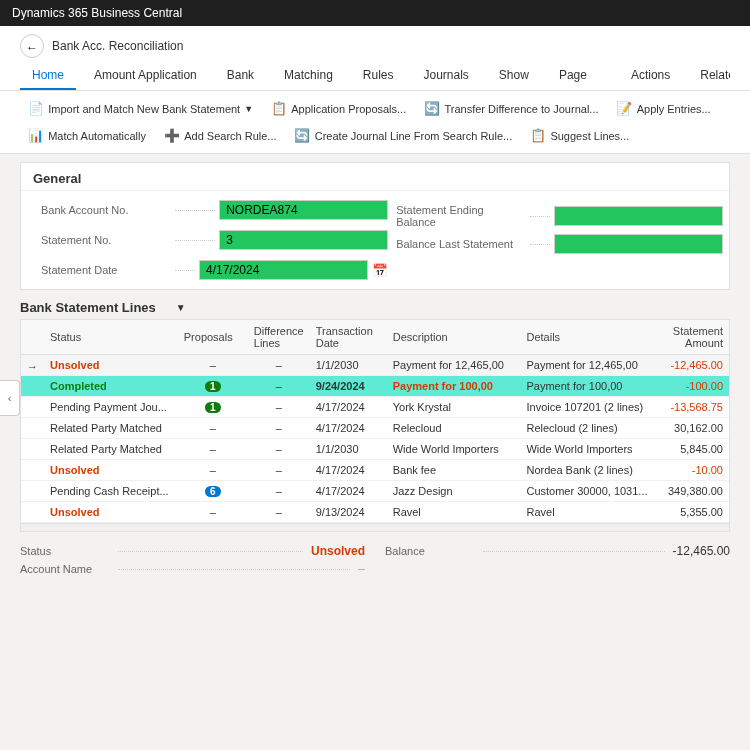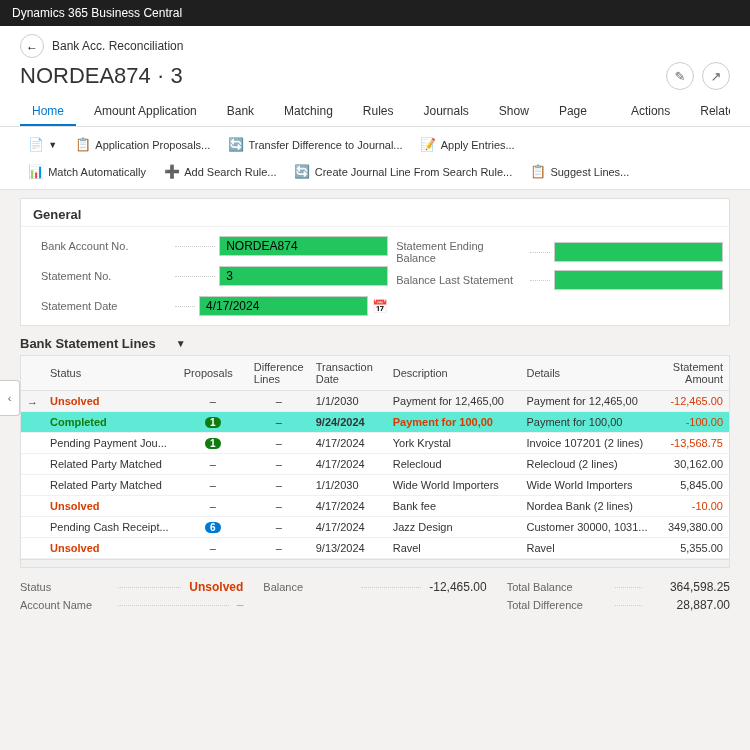--- a/index.html
+++ b/index.html
@@ -78,31 +78,20 @@
     <span>Dynamics 365 Business Central</span>
   </div>
 
   <div class="page-header" style="position:relative;">
     <div class="back-nav">
       <div class="back-btn">
         <span>←</span>
       </div>
       <span class="breadcrumb-text">Bank Acc. Reconciliation</span>
     </div>
-    <div style="display:flex; align-items:center; justify-content:space-between;">
-      <h1 class="page-title">NORDEA874 · 3</h1>
-      <div style="display:flex; gap:8px; margin-bottom:8px;">
-        <div class="icon-btn">
-          <span>✎</span>
-        </div>
-        <div class="icon-btn">
-          <span>↗</span>
-        </div>
-      </div>
-    </div>
 
     <div class="nav-tabs">
       <span class="nav-tab active">Home</span>
       <span class="nav-tab">Amount Application</span>
       <span class="nav-tab">Bank</span>
       <span class="nav-tab">Matching</span>
       <span class="nav-tab">Rules</span>
       <span class="nav-tab">Journals</span>
       <span class="nav-tab">Show</span>
       <span class="nav-tab">Page</span>
@@ -111,20 +100,21 @@
       <span class="nav-tab" style="display:flex;align-items:center;gap:2px;">Related</span>
       <span class="nav-tab" style="display:flex;align-items:center;gap:2px;">Automate</span>
 
     </div>
   </div>
 
   <div class="ribbon">
     <div style="display:flex; gap:2px; flex-wrap:wrap;">
       <button class="ribbon-btn">
         <span class="ribbon-icon">📄</span>
+        <span>Import and Match New Bank Statement</span>
         <span style="font-size:9px;">▼</span>
       </button>
       <button class="ribbon-btn">
         <span class="ribbon-icon">📋</span>
         <span>Application Proposals...</span>
       </button>
       <button class="ribbon-btn">
         <span class="ribbon-icon">🔄</span>
         <span>Transfer Difference to Journal...</span>
       </button>
@@ -323,27 +313,15 @@
         <span class="footer-label">Account Name</span>
         <span style="flex:1; border-bottom:1px dotted #ccc; margin:0 4px;"></span>
         <span class="footer-value muted">–</span>
       </div>
     </div>
     <div style="flex:1; display:flex; align-items:center; gap:4px;">
       <span class="footer-label">Balance</span>
       <span style="flex:1; border-bottom:1px dotted #ccc; margin:0 4px;"></span>
       <span class="footer-value">-12,465.00</span>
     </div>
-    <div style="flex:1;">
-      <div class="footer-field">
-        <span class="footer-total-label">Total Balance</span>
-        <span style="flex:1; border-bottom:1px dotted #ccc; margin:0 4px;"></span>
-        <span class="footer-total-value">364,598.25</span>
-      </div>
-      <div class="footer-field">
-        <span class="footer-total-label">Total Difference</span>
-        <span style="flex:1; border-bottom:1px dotted #ccc; margin:0 4px;"></span>
-        <span class="footer-total-value">28,887.00</span>
-      </div>
-    </div>
   </div>
 
 </div>
 
 </body></html>

